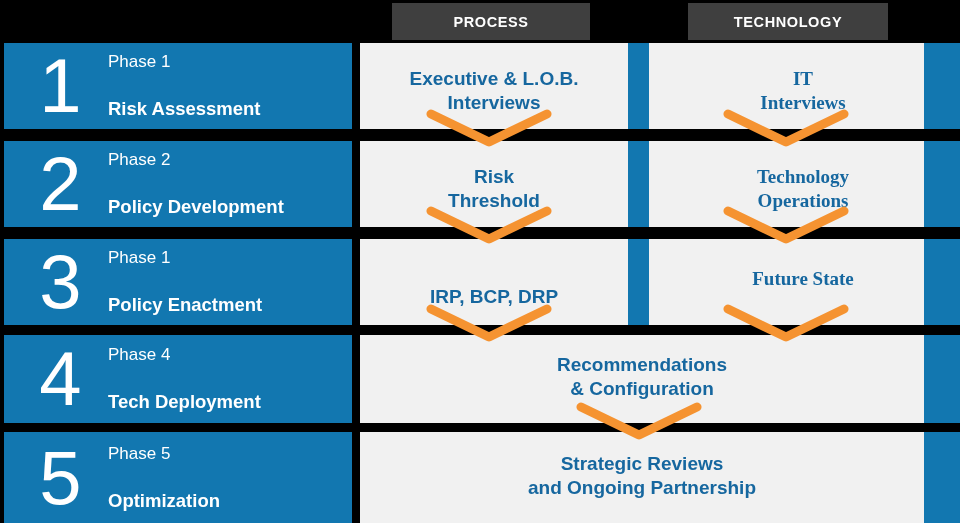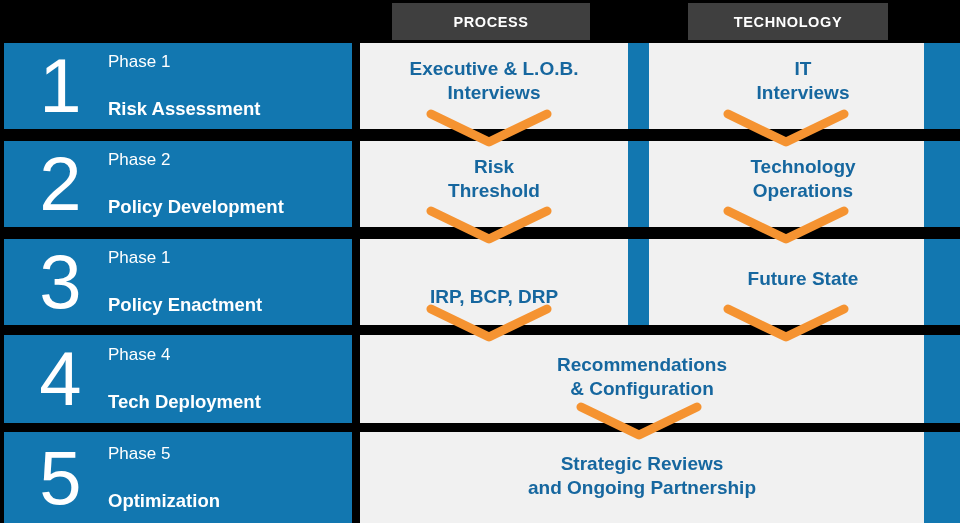--- a/index.html
+++ b/index.html
@@ -111,25 +111,25 @@
     position: absolute;
     top: 0;
     display: flex;
     align-items: flex-start;
     justify-content: center;
     text-align: center;
     color: #16679f;
     font-size: 19px;
     font-weight: bold;
     line-height: 1.25;
-    padding-top: 14px;
+    padding-top: 24px;
     box-sizing: border-box;
   }
   .cell-process    { left: 360px; width: 268px; }
-  .cell-technology { left: 649px; width: 308px; }
+  .cell-technology { left: 649px; width: 308px; font-family: Liberation Serif, serif; }
   .cell-wide       { left: 360px; width: 564px; }
 
   
   .chevron {
     position: absolute;
     z-index: 3;
     pointer-events: none;
   }
   .chevron svg { display: block; }
 </style>

